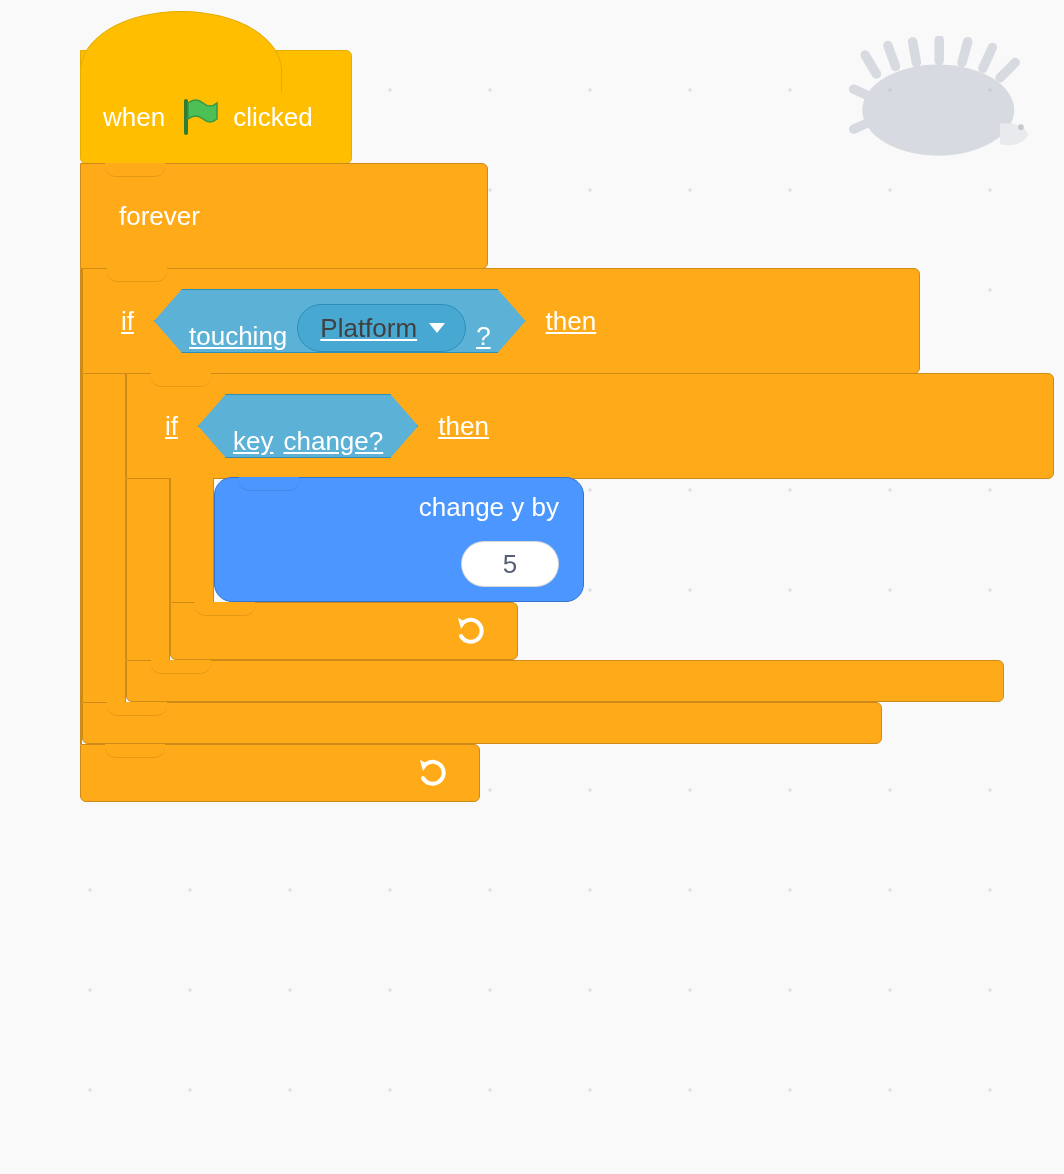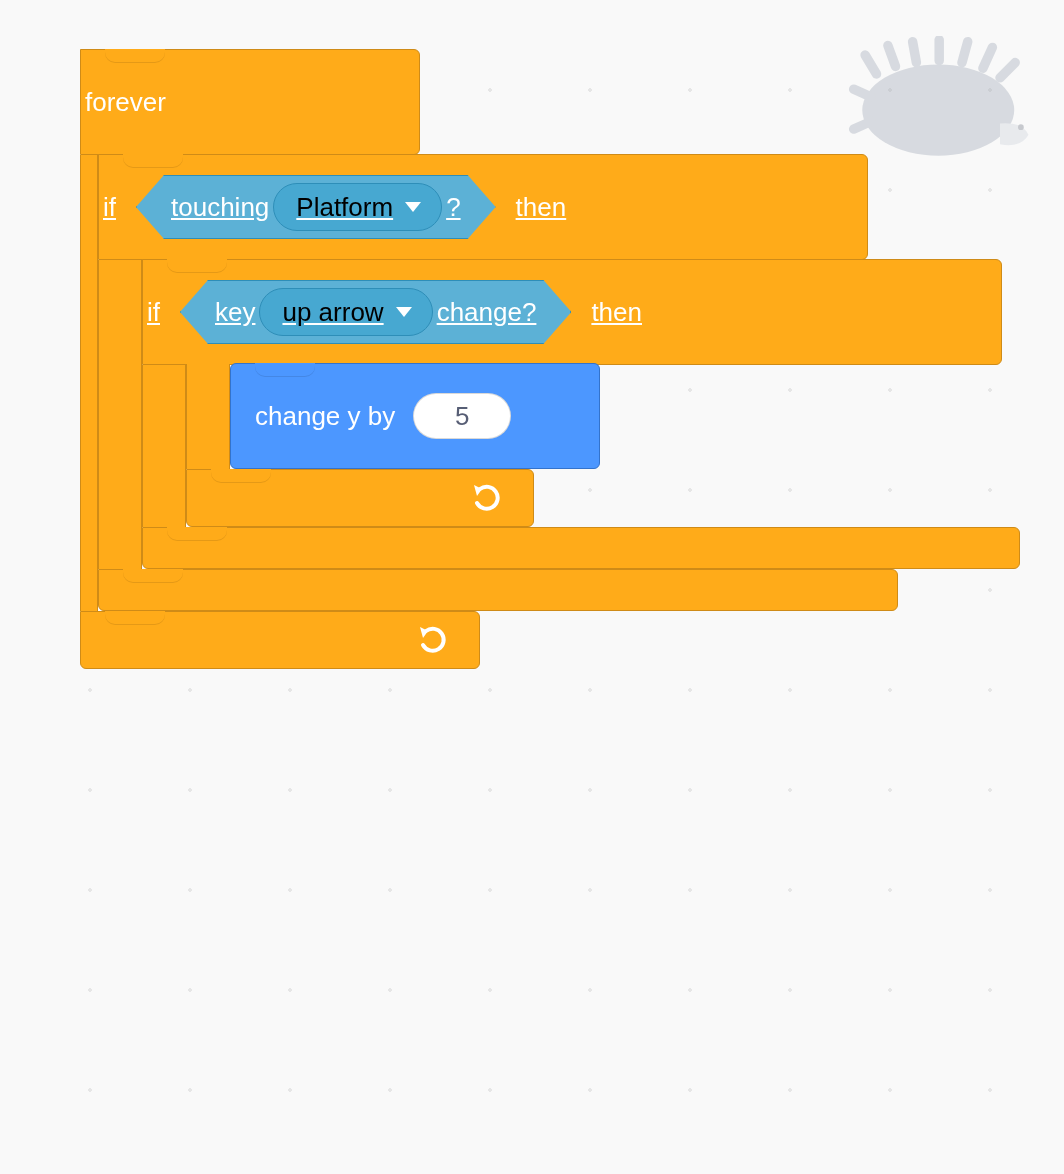--- a/index.html
+++ b/index.html
@@ -59,21 +59,21 @@
   }
   .hat .row{position:relative;display:flex;align-items:center;gap:14px;padding:0 22px 26px;}
   .flag{width:40px;height:40px;display:inline-block;}
 
   
   .cblock{position:relative;margin-top:-1px;}
   .c-top{
     position:relative;background:var(--control);
     border:1px solid var(--control-dark);
     border-top-right-radius:6px;border-bottom-right-radius:6px;
-    min-height:76px;display:flex;align-items:center;padding:14px 4px;
+    min-height:76px;display:flex;align-items:center;padding:14px 38px;
     gap:20px;white-space:nowrap;
   }
   .c-top .notch{background:var(--control);}
   .c-arm{
     width:42px;background:var(--control);
     border-left:1px solid var(--control-dark);
     border-right:1px solid var(--control-dark);
   }
   .c-body{display:flex;align-items:stretch;}
   .c-inner{flex:1;padding:0 0 0 0;}
@@ -94,45 +94,45 @@
   .w-if2 .c-top{width:850px;}
   .w-if2 .c-bottom{width:848px;}
   .w-repeat .c-top{width:290px;}
   .w-repeat .c-bottom{width:318px;}
 
   
   .c-inner > .cblock{margin-left:0;}
 
   
   .hex{
-    display:inline-flex;align-items:center;gap:4px;
+    display:inline-flex;align-items:flex-end;gap:10px;
     background:var(--sensing);border:1px solid var(--sensing-dark);
     height:62px;padding:0 34px;position:relative;color:#fff;
     clip-path:polygon(28px 0,calc(100% - 28px) 0,100% 50%,calc(100% - 28px) 100%,28px 100%,0 50%);
   }
   .pill-dd{
     display:inline-flex;align-items:center;gap:12px;
     background:var(--sensing-darkpill);border:1px solid var(--sensing-dark);
-    border-radius:999px;height:46px;padding:0 20px 0 22px;color:#000000;
+    border-radius:999px;height:46px;padding:0 20px 0 22px;color:#404040;
   }
   .caret{width:0;height:0;border-left:8px solid transparent;border-right:8px solid transparent;border-top:10px solid #fff;display:inline-block;}
 
   
   .numpill{
     display:inline-flex;align-items:center;justify-content:center;
     background:var(--input-bg);color:var(--input-text);
     border-radius:999px;height:44px;min-width:64px;padding:0 16px;font-weight:500;
     border:1px solid rgba(0,0,0,.15);
   }
 
   
   .motion{
     position:relative;background:var(--motion);border:1px solid var(--motion-dark);
-    border-radius:6px;min-height:76px;display:flex;align-items:center;gap:18px;
-    padding:14px 24px;width:320px;margin-left:0;margin-top:-1px;
+    border-radius:18px;min-height:76px;display:flex;align-items:flex-end;gap:18px;
+    padding:14px 24px;width:320px;margin-left:0;margin-top:-1px;flex-direction:column;
   }
   .motion .notch{background:var(--motion);}
 
   
   .looparrow{width:34px;height:30px;}
 
   
   .watermark{position:absolute;top:36px;right:26px;width:190px;opacity:.35;}
 
   .lbl{font-weight:500;}
@@ -156,20 +156,32 @@
       <line x1="142" y1="34" x2="152" y2="12"></line>
       <line x1="160" y1="44" x2="176" y2="28"></line>
       <line x1="24" y1="64" x2="6" y2="56"></line>
       <line x1="24" y1="90" x2="6" y2="98"></line>
     </g>
   </g>
 </svg>
 
 <div class="stage">
 
+  <div class="hat">
+    <div class="row">
+      <span class="lbl">when</span>
+      <span class="flag">
+        <svg viewBox="0 0 40 40" width="40" height="40">
+          <path d="M7 4 v32" stroke="#2E7D32" stroke-width="4" stroke-linecap="round" fill="none"></path>
+          <path d="M9 6 q8 -6 15 0 q7 6 14 0 v16 q-7 6 -14 0 q-7 -6 -15 0 z" fill="#4CBF56" stroke="#389644" stroke-width="1.5"></path>
+        </svg>
+      </span>
+      <span class="lbl">clicked</span>
+    </div>
+  </div>
 
   <div class="cblock w-forever">
     <div class="c-top">
       <div class="notch"></div>
       <span class="lbl">forever</span>
     </div>
     <div class="c-body">
       <div class="c-arm"></div>
       <div class="c-inner">
 
@@ -190,24 +202,20 @@
           <div class="c-body">
             <div class="c-arm"></div>
             <div class="c-inner">
 
               <div class="cblock w-if2">
                 <div class="c-top">
                   <div class="notch"></div>
                   <span class="lbl">if</span>
                   <span class="hex">
                     <span class="lbl">key</span>
-                    <span class="pill-dd">
-                      <span>up arrow</span>
-                      <span class="caret"></span>
-                    </span>
                     <span class="lbl">change?</span>
                   </span>
                   <span class="lbl">then</span>
                 </div>
                 <div class="c-body">
                   <div class="c-arm"></div>
                   <div class="c-inner">
 
                     <div class="cblock w-repeat">
                       <div class="c-body">

